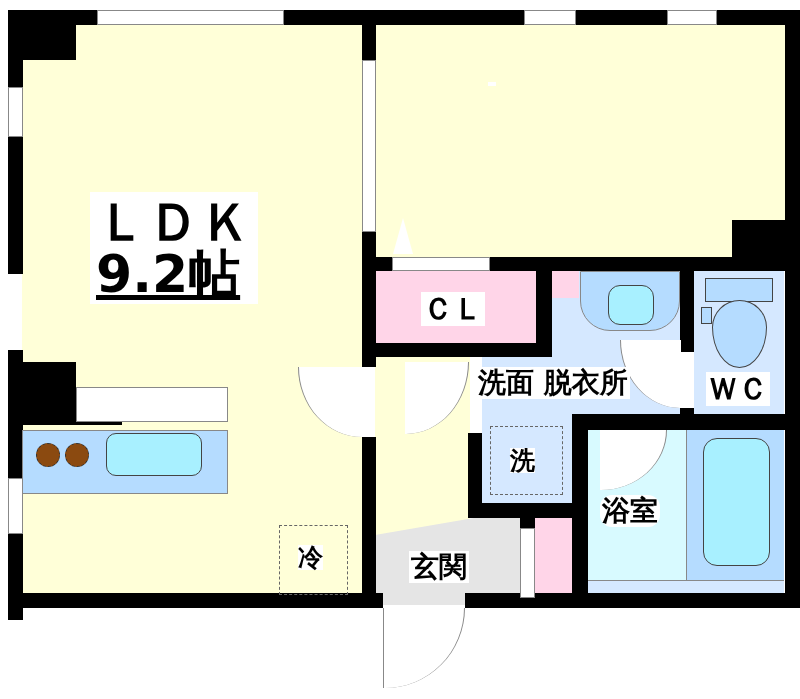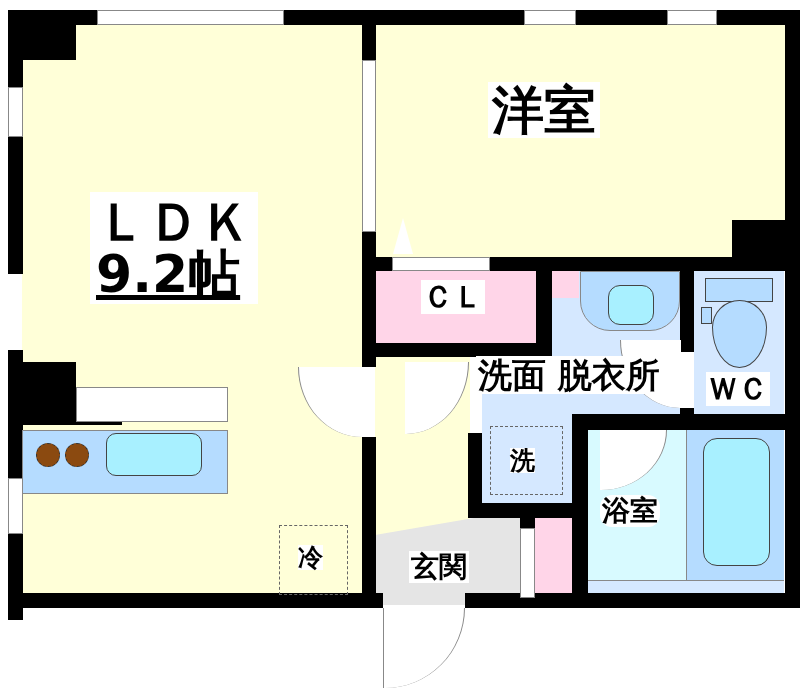--- a/index.html
+++ b/index.html
@@ -88,19 +88,18 @@
 
 <div class="abs" style="left:686px;top:430px;width:98px;height:150px;background:#b5dcff;border-left:1px solid #888;box-sizing:border-box;"></div>
 <div class="abs" style="left:703px;top:438px;width:67px;height:128px;background:#a8f0ff;border:1px solid #444;border-radius:14px;box-sizing:border-box;"></div>
 <div class="abs" style="left:588px;top:580px;width:196px;height:1px;background:#888;"></div>
 
 <div class="label" style="left:90px;top:192px;padding:4px 6px;">
   <div style="font-size:52px;">ＬＤＫ</div>
   <div style="font-size:52px;text-decoration:underline;">9.2帖</div>
 </div>
 <div class="label" style="left:488px;top:82px;padding:2px 4px;">
-  <div style="font-size:52px;">洋室</div>
 </div>
-<div class="label" style="left:421px;top:280px;font-size:30px;padding:2px;">ＣＬ</div>
-<div class="label" style="left:476px;top:356px;font-size:34px;padding:2px;">洗面 脱衣所</div>
+<div class="label" style="left:421px;top:292px;font-size:30px;padding:2px;">ＣＬ</div>
+<div class="label" style="left:476px;top:367px;font-size:28px;padding:2px;">洗面 脱衣所</div>
 <div class="label" style="left:706px;top:372px;font-size:30px;padding:2px;">ＷＣ</div>
 <div class="label" style="left:600px;top:495px;font-size:28px;padding:2px;border-radius:12px;">浴室</div>
 <div class="label" style="left:409px;top:551px;font-size:28px;padding:2px;">玄関</div>
 
 </body></html>

